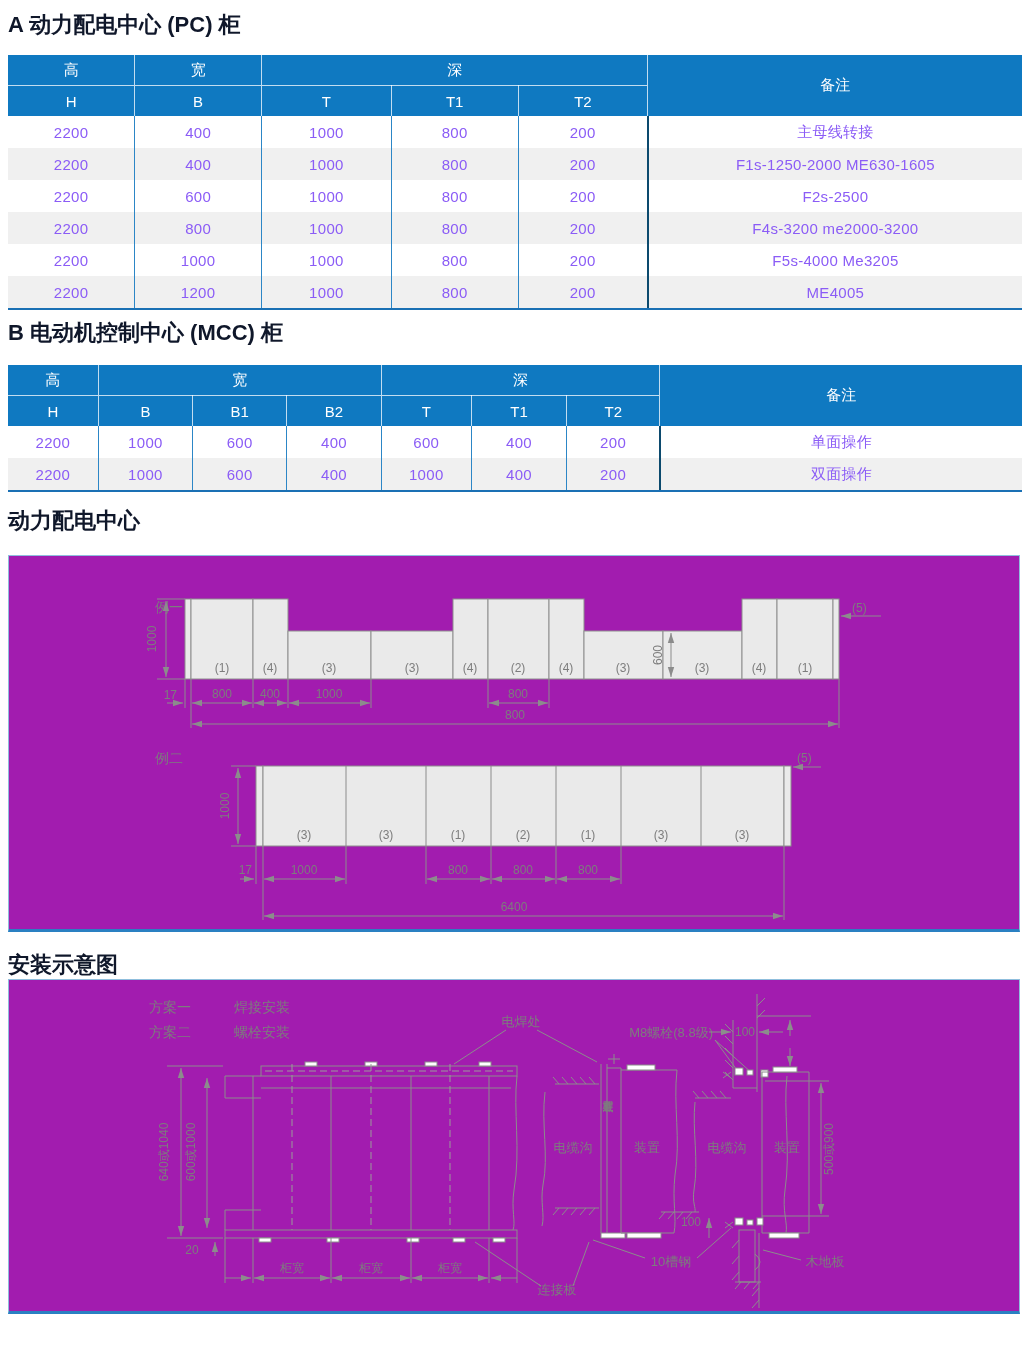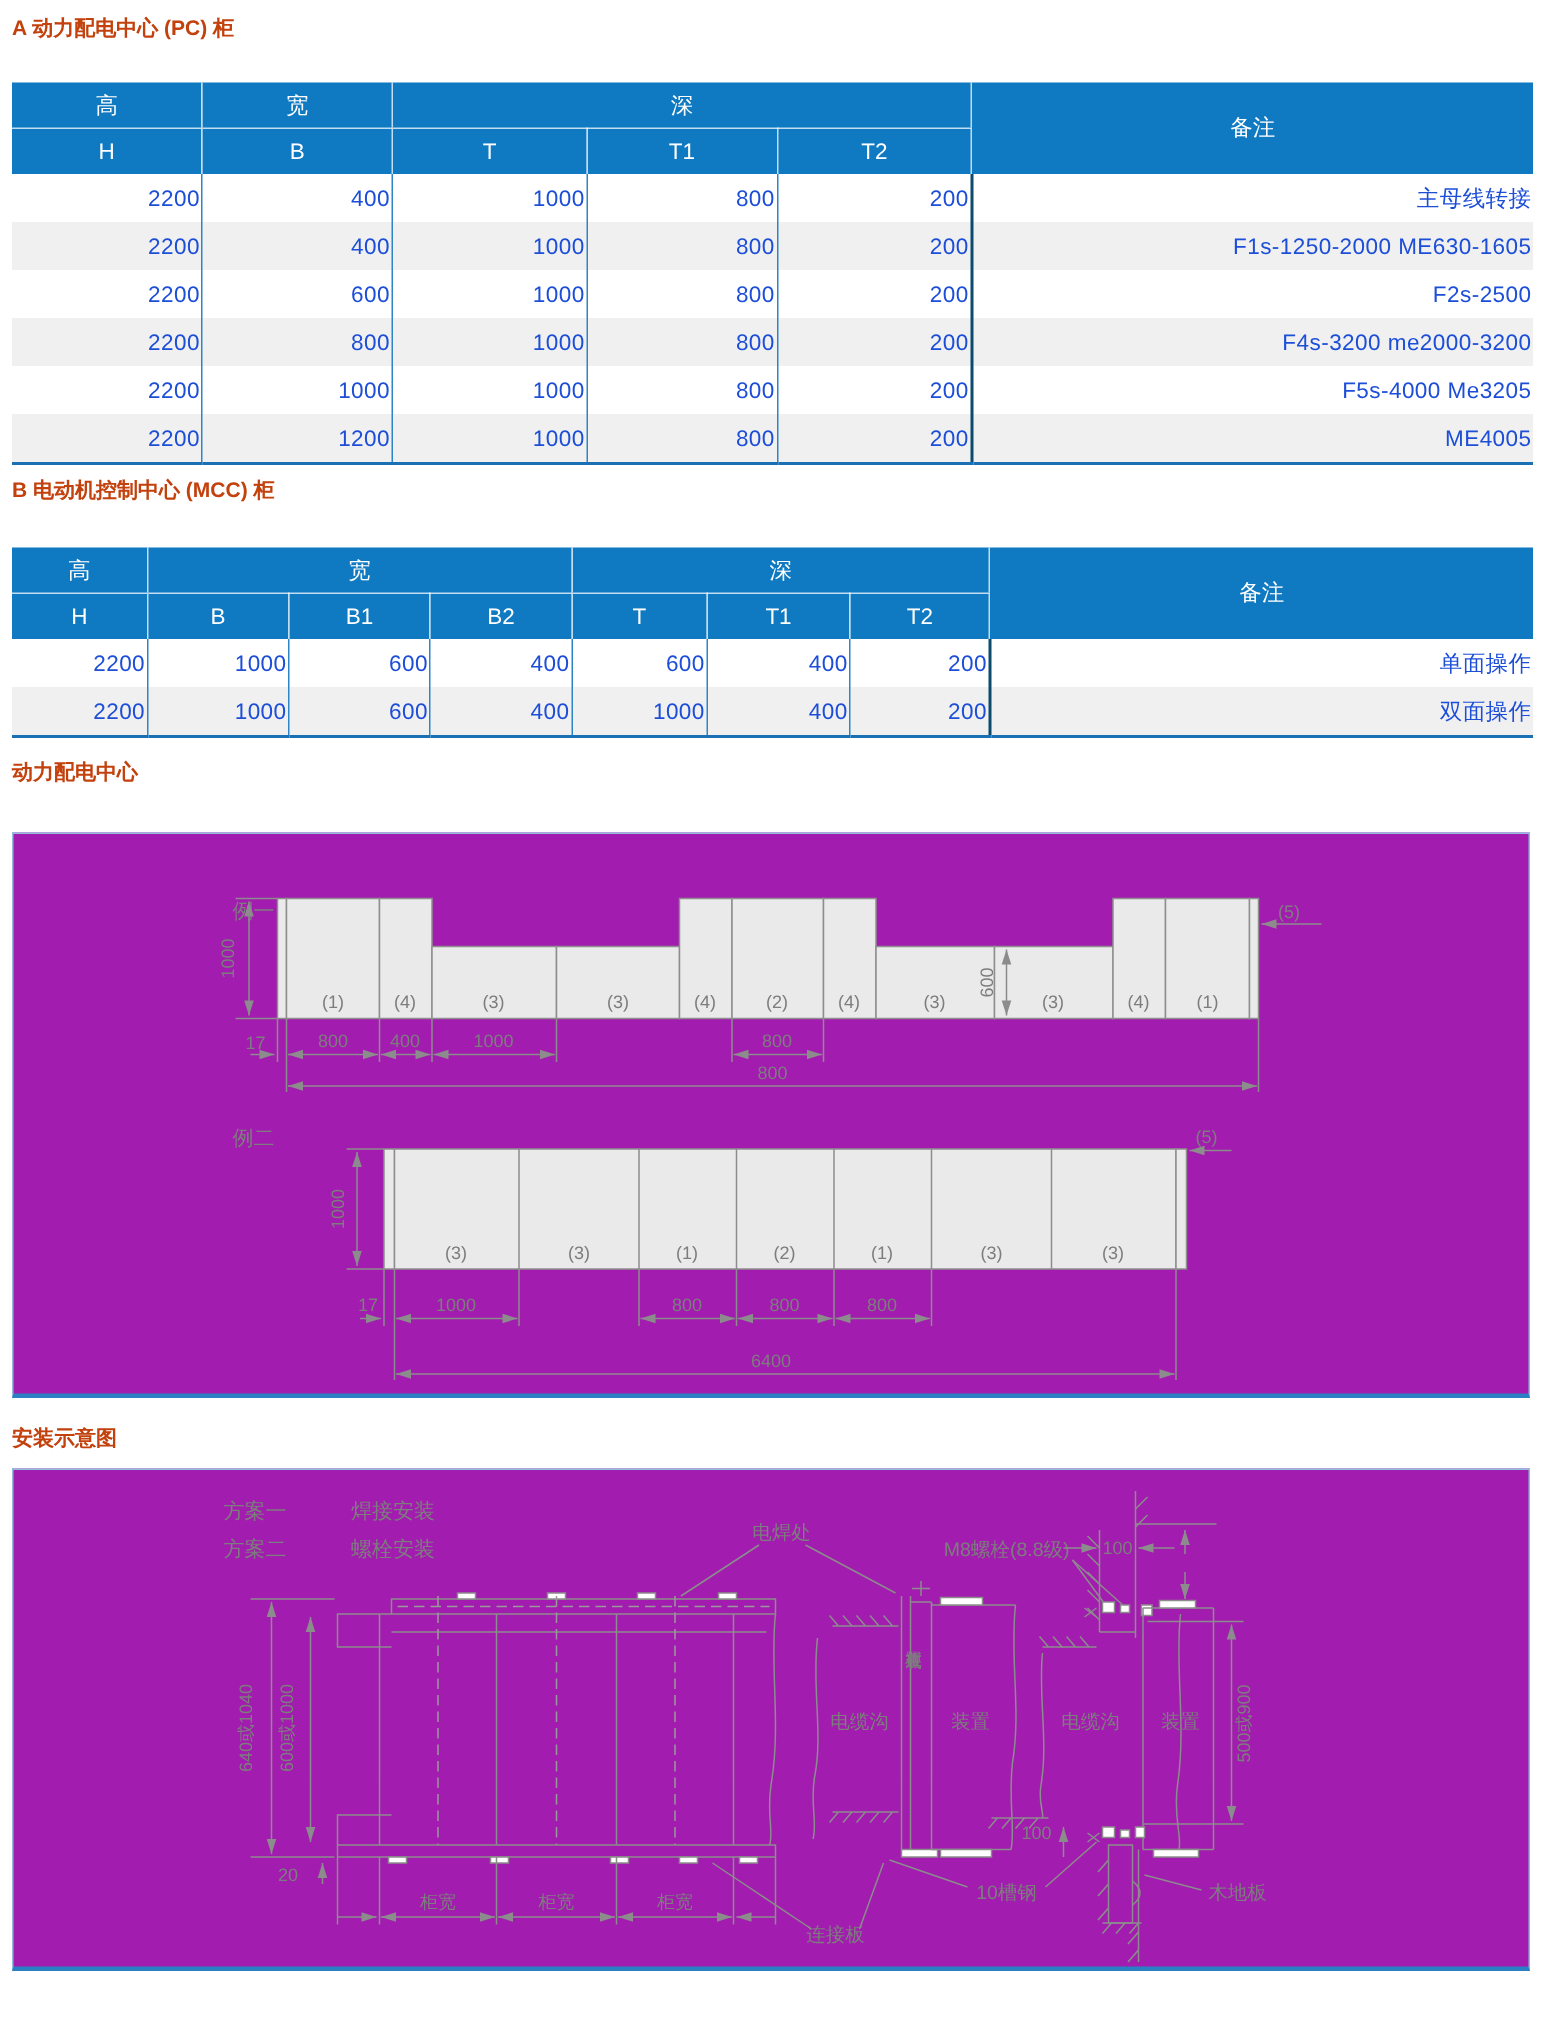--- a/index.html
+++ b/index.html
@@ -1,25 +1,25 @@
 <!DOCTYPE html>
 <html><head>
 <meta charset="utf-8">
 <style>
   html,body{margin:0;padding:0;background:#fff;}
   body{font-family:"Liberation Sans",sans-serif;}
   #page{position:relative;width:1030px;height:1348px;background:#fff;overflow:hidden;}
-  .sec-title{position:absolute;left:8px;font-size:14px;font-weight:bold;color:#c2410c;white-space:nowrap;}
+  .sec-title{position:absolute;left:8px;font-size:22px;font-weight:bold;color:#0f172a;white-space:nowrap;}
   table.spec{position:absolute;left:8px;width:1014px;border-collapse:collapse;table-layout:fixed;font-size:15px;}
   table.spec th{background:#0f79c1;color:#ffffff;font-weight:normal;height:28px;
     border-left:1px solid rgba(255,255,255,.75);border-bottom:1px solid rgba(255,255,255,.75);}
   table.spec thead tr:last-child th{border-bottom:none;}
   table.spec th:first-child{border-left:none;}
   table.spec th.remark-h{border-bottom:none;}
-  table.spec td{color:#1d4ed8;height:30px;text-align:right;letter-spacing:.3px;
+  table.spec td{color:#8b5cf6;height:30px;text-align:center;letter-spacing:.3px;
     border-left:1px solid #2c86c6;background:#fff;}
   table.spec td:first-child{border-left:none;}
   table.spec td.remark{border-left:2px solid #0c4a6e;}
   table.spec tr.alt td{background:#f0f0f0;}
   table.spec tbody tr:last-child td{border-bottom:2px solid #1a70b4;}
   .dia{position:absolute;left:8px;width:1012px;background:#a21caf;box-sizing:border-box;
     border:1px solid #8fbedd;border-bottom:3px solid #2a80c2;}
   svg{display:block;}
   svg text{font-family:"Liberation Sans",sans-serif;}
   .t12{font-size:12px;fill:#7d7d7d;}

